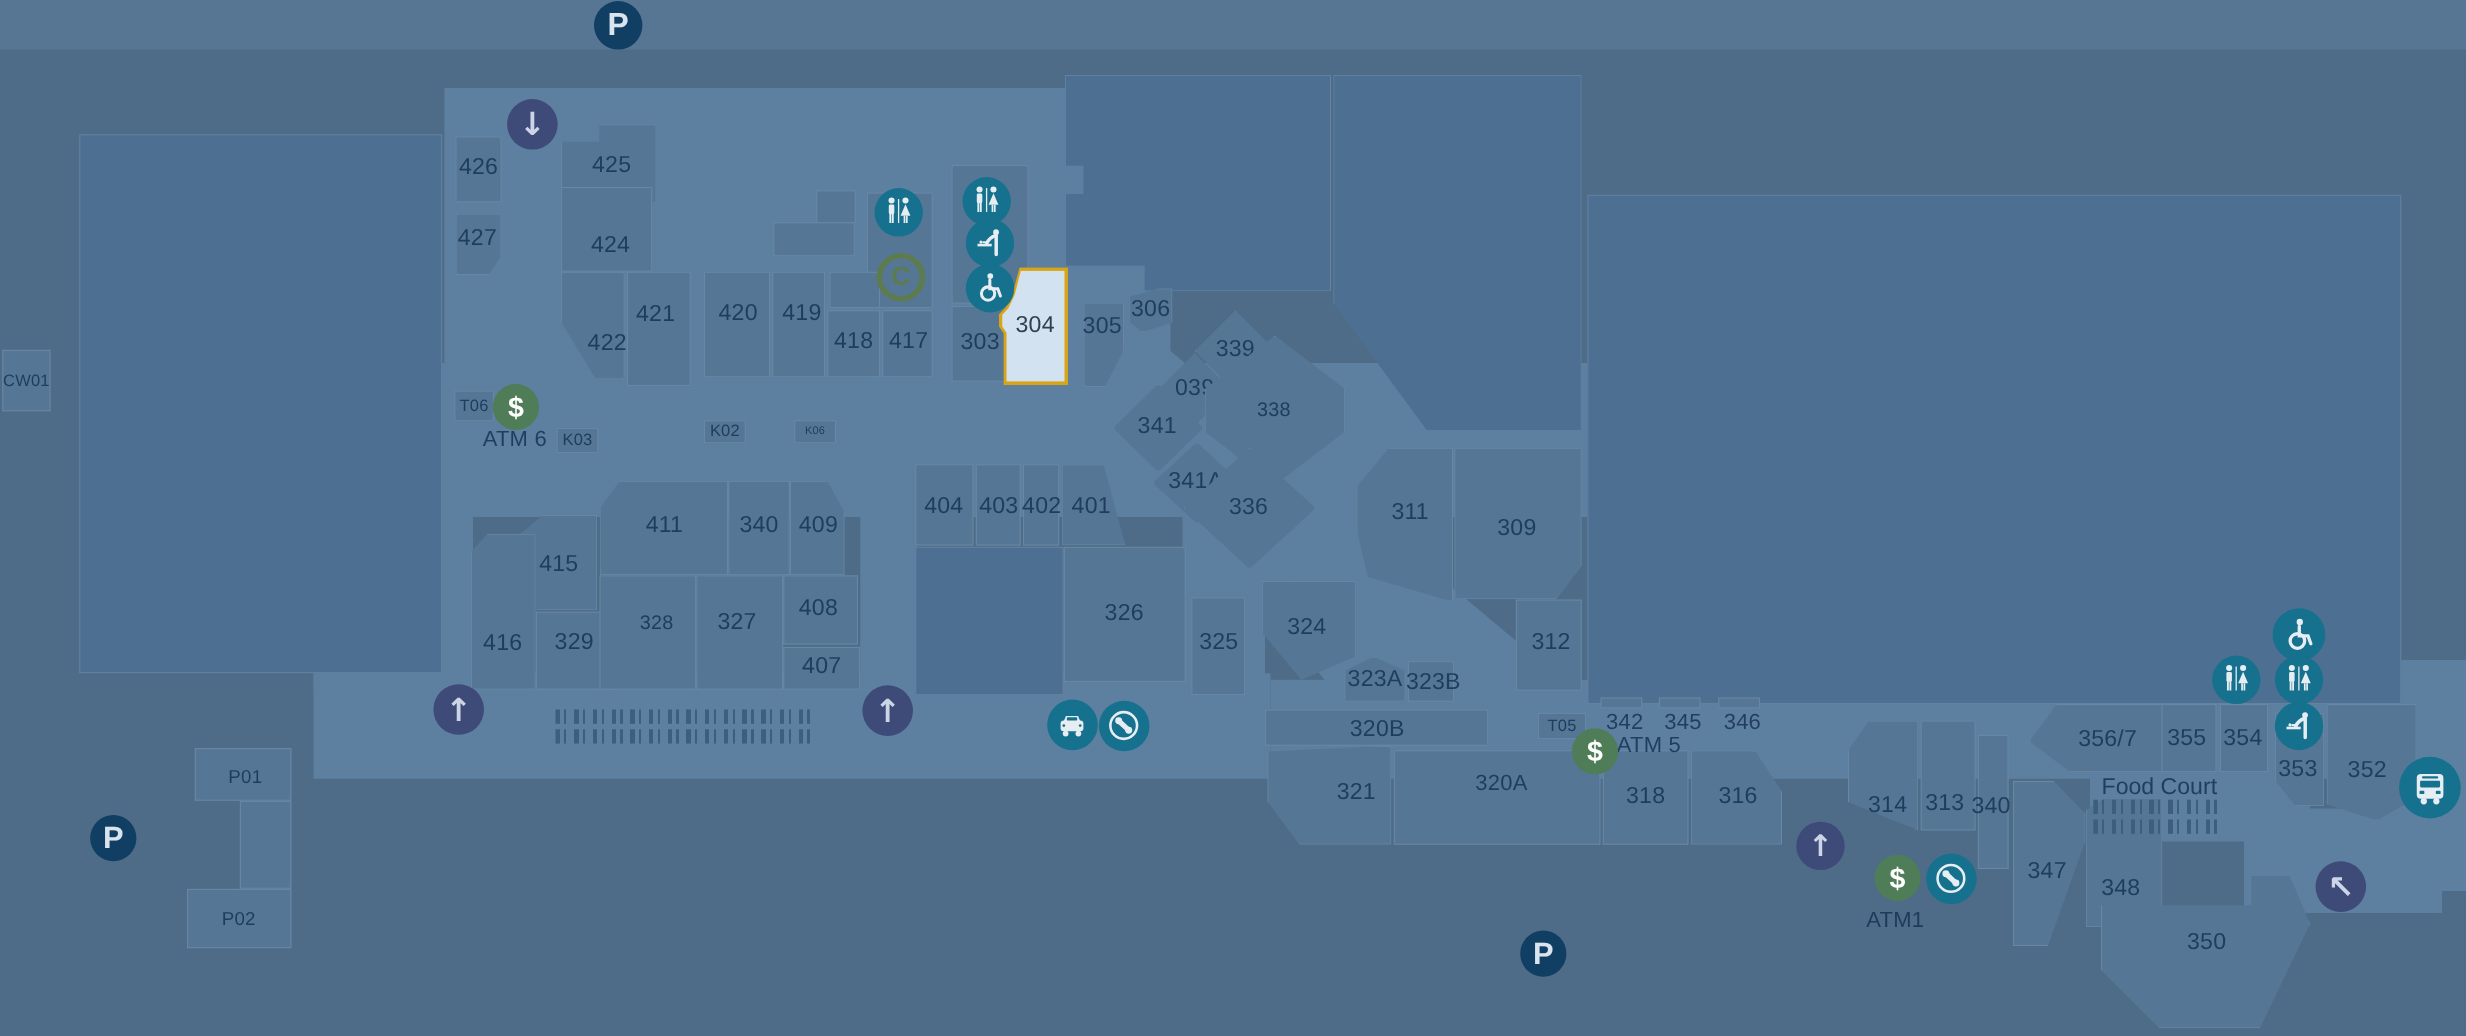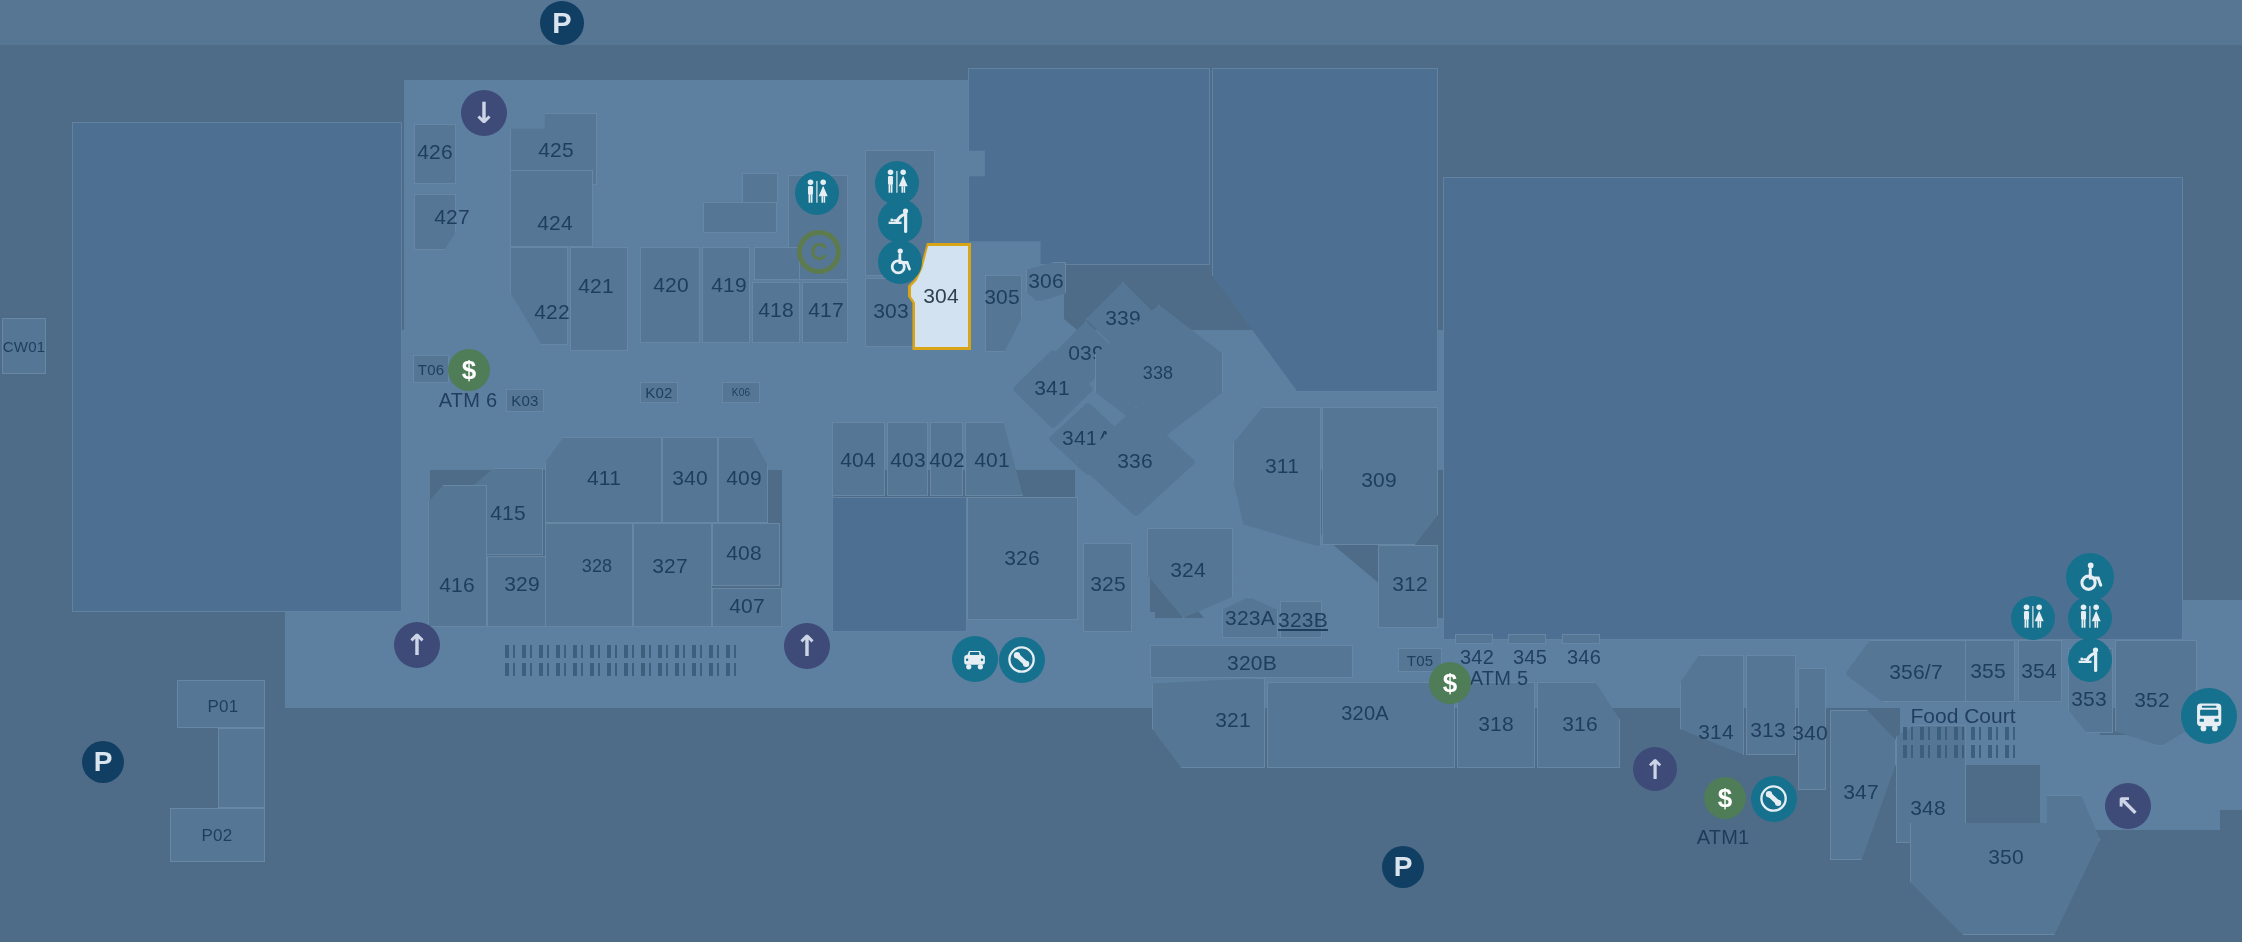--- a/index.html
+++ b/index.html
@@ -95,21 +95,21 @@
 
   <div id="foodcourt" class="brand" style="left:1963px;top:716px;">Food Court</div>
 <div class="store a" style="left: 72px; top: 122px; width: 330px; height: 490px;"></div>
     <div class="store a" style="left: 1443px; top: 177px; width: 740px; height: 463px;"></div>
     <div class="store a" style="left: 968px; top: 68px; width: 242px; height: 197px; clip-path: polygon(0px 0px, 100% 0px, 100% 100%, 30% 100%, 30% 88%, 0px 88%, 0px 55%, 7% 55%, 7% 42%, 0px 42%);"></div>
     <div class="store a" style="left: 1212px; top: 68px; width: 226px; height: 324px; clip-path: polygon(0px 0px, 100% 0px, 100% 100%, 38% 100%, 0px 64%);"></div>
     <div class="store a" style="left: 832px; top: 497px; width: 135px; height: 135px;"></div>
     <div class="store s" style="left: 414px; top: 124px; width: 42px; height: 60px;"></div>
     <div class="slabel" style="left: 435px; top: 152px; font-size: 21px;">426</div>
     <div class="store s" style="left: 414px; top: 194px; width: 42px; height: 56px; clip-path: polygon(0px 0px, 100% 0px, 100% 68%, 72% 100%, 0px 100%);"></div>
-    <div class="slabel" style="left: 434px; top: 217px; font-size: 21px; margin-left: 18px;">427</div>
+    <div class="slabel" style="left: 434px; top: 217px; font-size: 21px;">427</div>
     <div class="store s" style="left: 510px; top: 113px; width: 87px; height: 72px; clip-path: polygon(0px 22%, 40% 22%, 40% 0px, 100% 0px, 100% 100%, 0px 100%);"></div>
     <div class="slabel" style="left: 556px; top: 150px; font-size: 21px;">425</div>
     <div class="store s" style="left: 510px; top: 170px; width: 83px; height: 77px;"></div>
     <div class="slabel" style="left: 555px; top: 223px; font-size: 21px;">424</div>
     <div class="store s" style="left: 510px; top: 247px; width: 58px; height: 98px; clip-path: polygon(0px 0px, 100% 0px, 100% 100%, 55% 100%, 0px 46%);"></div>
     <div class="slabel" style="left: 552px; top: 312px; font-size: 21px; text-align: center;">422</div>
     <div class="store s" style="left: 570px; top: 247px; width: 58px; height: 104px;"></div>
     <div class="slabel" style="left: 596px; top: 286px; font-size: 21px;">421</div>
     <div class="store s" style="left: 640px; top: 247px; width: 60px; height: 96px;"></div>
     <div class="slabel" style="left: 671px; top: 285px; font-size: 21px;">420</div>
@@ -141,21 +141,21 @@
     <div class="slabel" style="left: 1282px; top: 466px; font-size: 21px;">311</div>
     <div class="store s" style="left: 1322px; top: 407px; width: 116px; height: 138px; clip-path: polygon(0px 0px, 100% 0px, 100% 78%, 80% 100%, 0px 100%);"></div>
     <div class="slabel" style="left: 1379px; top: 480px; font-size: 21px;">309</div>
     <div class="store s" style="left: 1378px; top: 545px; width: 60px; height: 83px;"></div>
     <div class="slabel" style="left: 1410px; top: 584px; font-size: 21px;">312</div>
     <div class="store s" style="left: 1147px; top: 528px; width: 86px; height: 90px; clip-path: polygon(0px 0px, 100% 0px, 100% 76%, 42% 100%, 0px 52%);"></div>
     <div class="slabel" style="left: 1188px; top: 570px; font-size: 21px;">324</div>
     <div class="store s" style="left: 1222px; top: 597px; width: 56px; height: 41px; clip-path: polygon(0px 32%, 48% 0px, 100% 32%, 100% 100%, 0px 100%);"></div>
     <div class="slabel" style="left: 1250px; top: 618px; font-size: 21px;">323A</div>
     <div class="store s" style="left: 1280px; top: 601px; width: 42px; height: 37px;"></div>
-    <div class="slabel" style="left: 1303px; top: 620px; font-size: 21px; text-decoration: underline;">323B</div>
+    <div class="slabel" style="left: 1303px; top: 620px; font-size: 21px;">323B</div>
     <div class="store s" style="left: 1150px; top: 645px; width: 203px; height: 33px;"></div>
     <div class="slabel" style="left: 1252px; top: 663px; font-size: 21px;">320B</div>
     <div class="store s" style="left: 1152px; top: 678px; width: 113px; height: 90px; clip-path: polygon(0px 6%, 100% 0px, 100% 100%, 26% 100%, 0px 56%);"></div>
     <div class="slabel" style="left: 1233px; top: 720px; font-size: 21px;">321</div>
     <div class="store s" style="left: 1267px; top: 682px; width: 188px; height: 86px;"></div>
     <div class="slabel" style="left: 1365px; top: 713px; font-size: 20px;">320A</div>
     <div class="store s" style="left: 1457px; top: 682px; width: 78px; height: 86px;"></div>
     <div class="slabel" style="left: 1496px; top: 724px; font-size: 21px;">318</div>
     <div class="store s" style="left: 1537px; top: 682px; width: 83px; height: 86px; clip-path: polygon(0px 0px, 70% 0px, 100% 44%, 100% 100%, 0px 100%);"></div>
     <div class="slabel" style="left: 1580px; top: 724px; font-size: 21px;">316</div>

